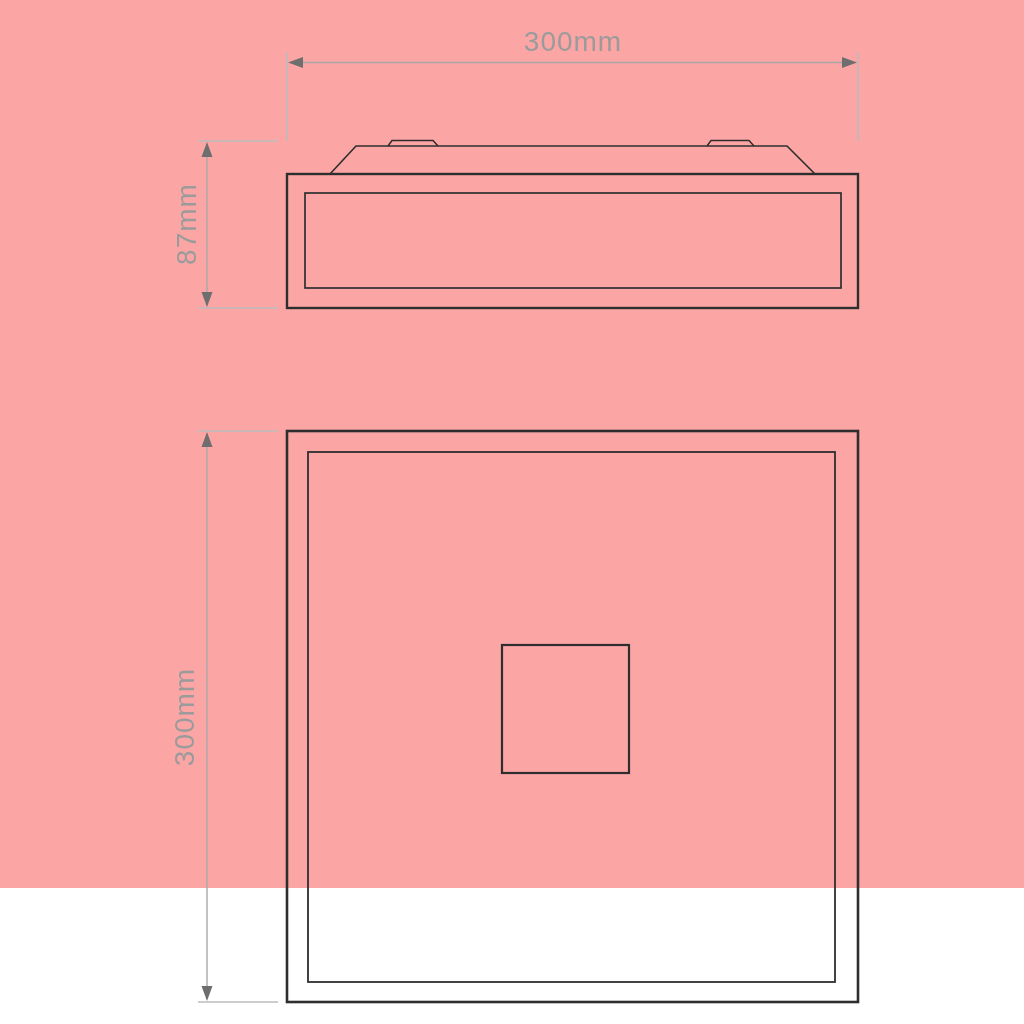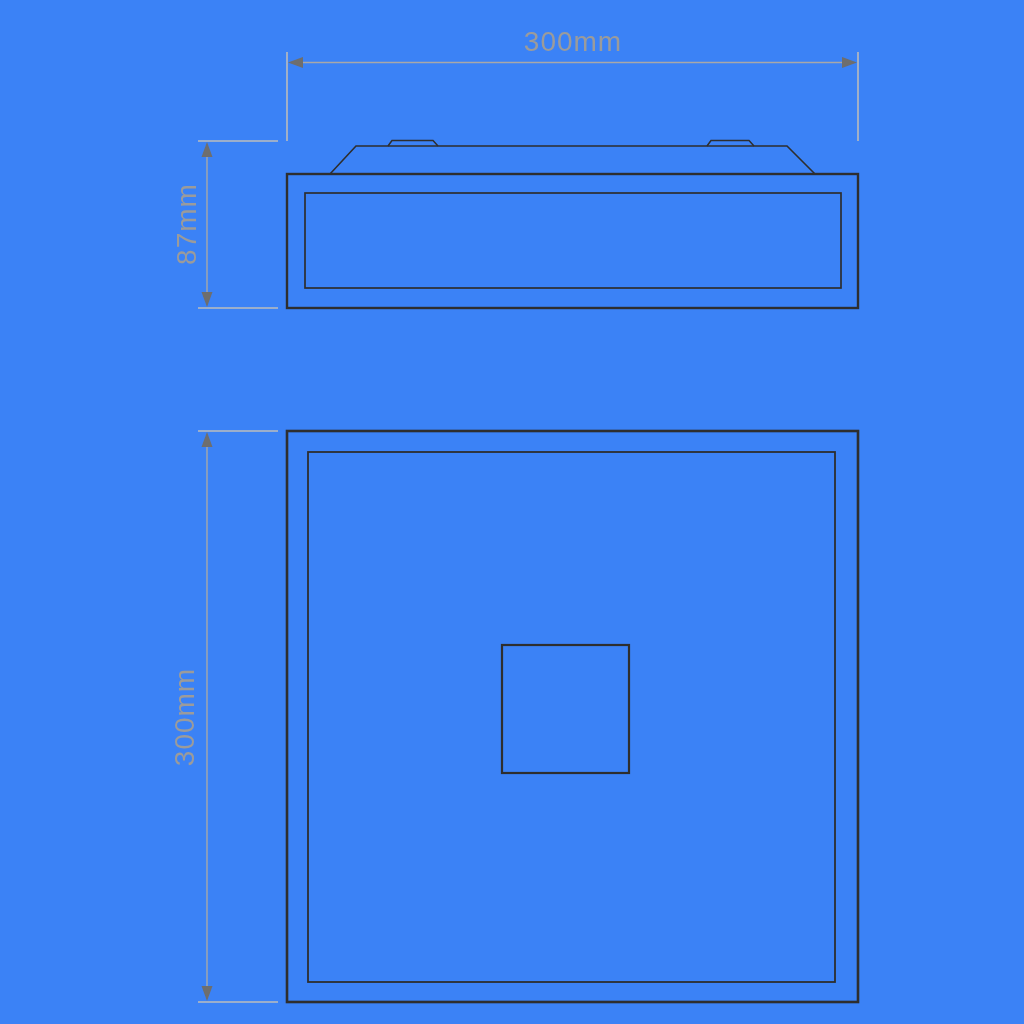--- a/index.html
+++ b/index.html
@@ -7,22 +7,22 @@
     padding: 0;
     background: #ffffff;
     width: 1024px;
     height: 1024px;
     overflow: hidden;
     font-family: "Liberation Sans", sans-serif;
   }
   .canvas-wrap {
     position: relative;
     width: 1024px;
-    height: 1024px;
-    background: #3b82f6;
+    height: 888px;
+    background: #fca5a5;
   }
   
   .ln-dark   { stroke: var(--line_dark, #2e2e2e); fill: none; }
   .ln-ext    { stroke: var(--extension_line, #bcbcbc); fill: none; }
   .ln-dim    { stroke: var(--dim_line, #a8a8a8); fill: none; }
   .arrowhead { fill: var(--arrowhead, #6e6e6e); stroke: none; }
   .dim-label {
     fill: var(--label_text, #9b9b9b);
     font-family: "Liberation Sans", sans-serif;
     font-weight: 300;

